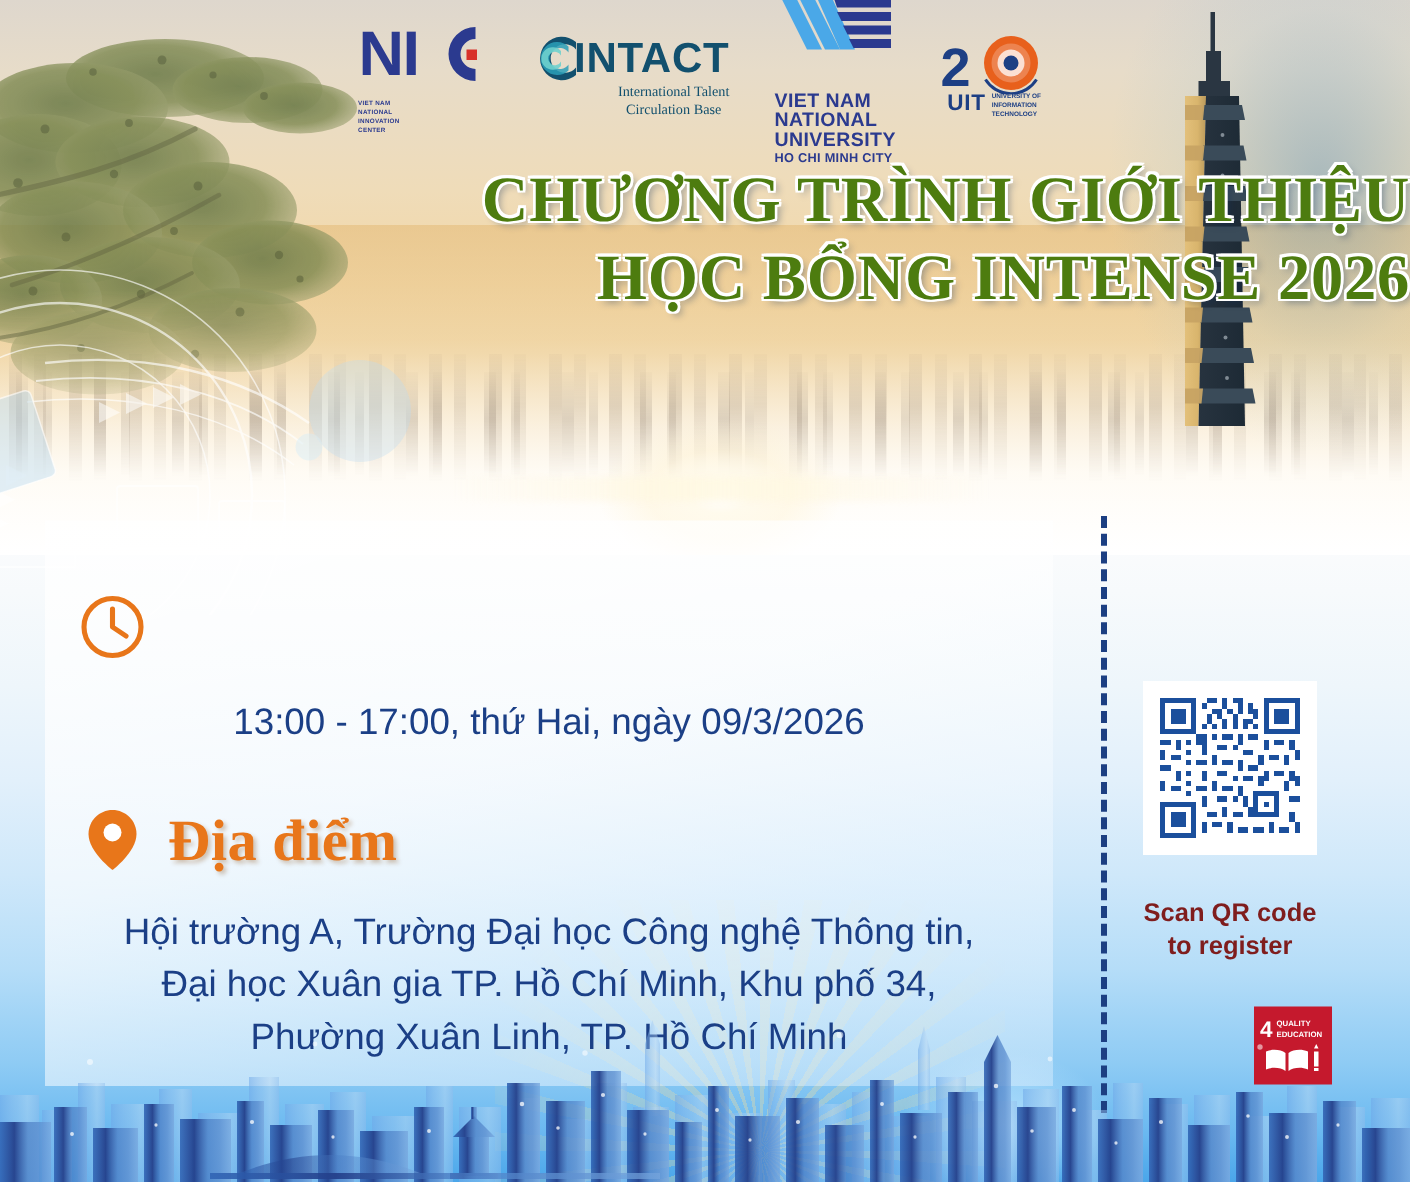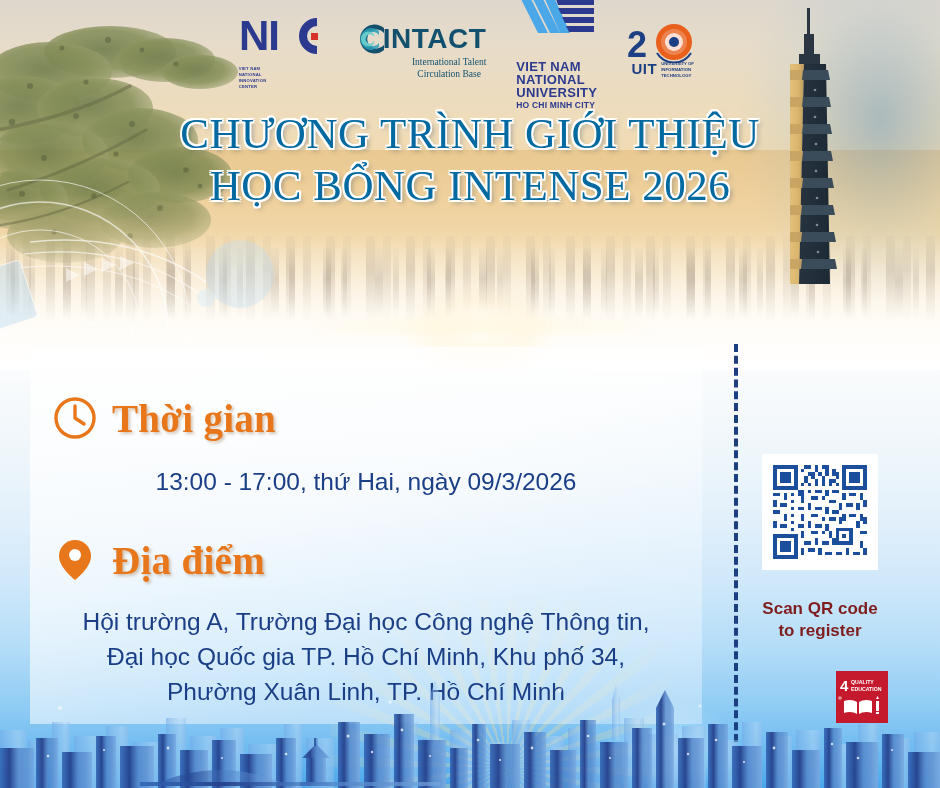--- a/index.html
+++ b/index.html
@@ -150,24 +150,24 @@
   .uit{display:flex;flex-direction:column;align-items:center;}
   .uit-bottom{display:flex;align-items:flex-start;gap:4px;margin-top:-2px;}
   .uit-word{
     font-family:"Liberation Sans",sans-serif;font-weight:bold;font-size:15px;
     color:#1d3f84;letter-spacing:.5px;line-height:1;
   }
   .uit-sub{font-size:4.3px;line-height:1.35;color:#1d3f84;font-weight:bold;width:36px;}
 
   
   .title{
-    position:absolute;left:0;right:0;top:108px;text-align:center;
+    position:absolute;left:0;right:0;top:108px;text-align:right;
     font-family:"Liberation Serif",serif;
-    font-weight:normal;font-size:43px;line-height:1.22;
-    color:#0369a1;letter-spacing:.5px;
+    font-weight:bold;font-size:43px;line-height:1.22;
+    color:#4d7c0f;letter-spacing:.5px;
     text-shadow:
       -1.6px -1.6px 0 #ffffff, 1.6px -1.6px 0 #ffffff,
       -1.6px 1.6px 0 #ffffff, 1.6px 1.6px 0 #ffffff,
       0 -1.8px 0 #ffffff, 0 1.8px 0 #ffffff,
       -1.8px 0 0 #ffffff, 1.8px 0 0 #ffffff,
       3px 3px 5px rgba(10,40,90,.35);
   }
   .title-line{display:block;white-space:nowrap;}
 
   
@@ -465,36 +465,35 @@
   </div>
 
   <div class="card">
 
     <div class="block" style="top:48px;">
       <div class="head-row">
         <svg class="head-icon" width="46" height="46" viewBox="0 0 46 46">
           <circle cx="23" cy="23" r="19" fill="none" stroke="#e8761a" stroke-width="3.4"></circle>
           <path d="M23 11 L23 23 L32 29" fill="none" stroke="#e8761a" stroke-width="3.4" stroke-linecap="round" stroke-linejoin="round"></path>
         </svg>
-        <div class="head-text">Thời gian</div>
       </div>
       <div class="body-text" style="margin-top:24px;">13:00 - 17:00, thứ Hai, ngày 09/3/2026</div>
     </div>
 
     <div class="block" style="top:190px;">
       <div class="head-row">
         <svg class="head-icon" width="46" height="46" viewBox="0 0 46 46">
           <path d="M23 3 C14.2 3 7 10.2 7 19 C7 31 23 43 23 43 C23 43 39 31 39 19 C39 10.2 31.8 3 23 3 Z" fill="#e8761a"></path>
           <circle cx="23" cy="18" r="6" fill="#ffffff"></circle>
         </svg>
         <div class="head-text">Địa điểm</div>
       </div>
       <div class="body-text" style="margin-top:22px;">
         <div>Hội trường A, Trường Đại học Công nghệ Thông tin,</div>
-        <div>Đại học Quốc gia TP. Hồ Chí Minh, Khu phố 34,</div>
+        <div>Đại học Xuân gia TP. Hồ Chí Minh, Khu phố 34,</div>
         <div>Phường Xuân Linh, TP. Hồ Chí Minh</div>
       </div>
     </div>
 
   </div>
 
   <div class="divider"></div>
 
   <div class="qr-wrap">
     <div class="qr-box">

